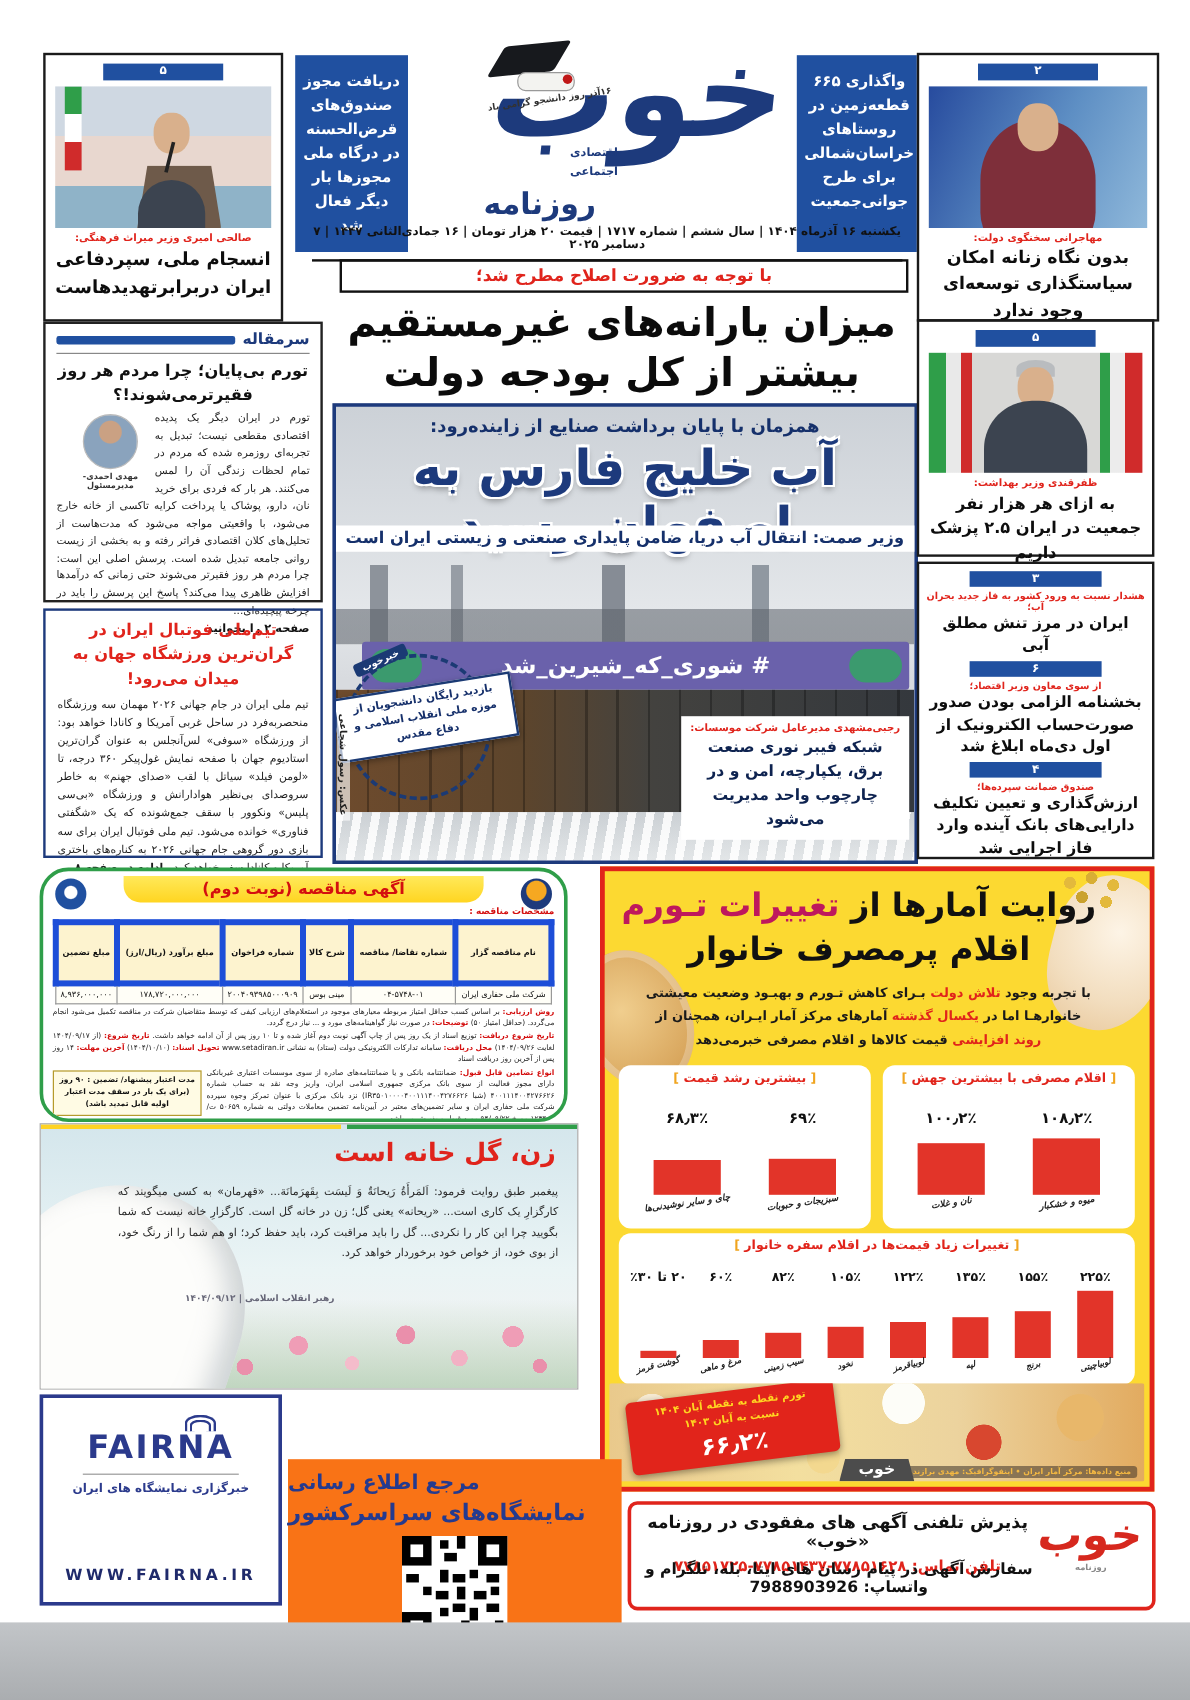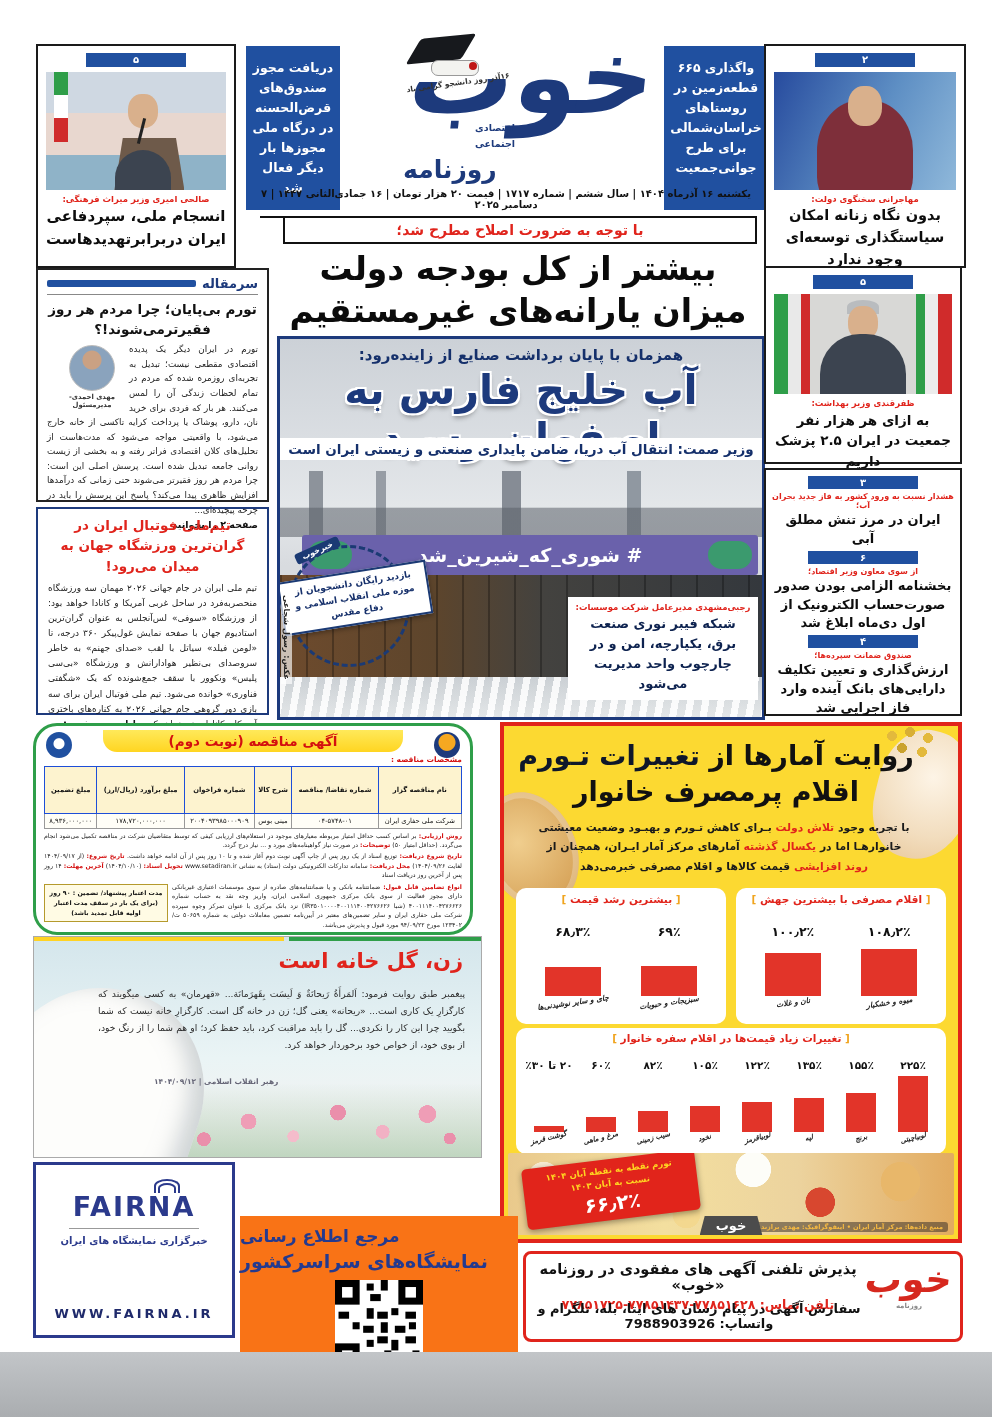--- a/index.html
+++ b/index.html
@@ -109,31 +109,31 @@
   
   .tender{position:absolute;left:33px;top:723px;width:440px;height:212px;border:3px solid #2f9e49;border-radius:24px;
           background:#fff;box-sizing:border-box;padding:4px 8px;overflow:hidden;}
   .tender-head{width:300px;margin:0 auto;background:linear-gradient(180deg,#ffe95a,#ffd521);border-radius:0 0 14px 14px;
                color:#d40f0f;font-size:13.5px;font-weight:900;text-align:center;padding:3px 0;}
   .t-logo{position:absolute;top:6px;width:26px;height:26px;border-radius:50%;}
   .t-logo-r{right:10px;background:radial-gradient(circle at 50% 40%,#f6a821 0 8px,#1d3a7c 9px);}
   .t-logo-l{left:10px;background:radial-gradient(circle at 50% 45%,#fff 0 5px,#2050a0 6px);}
   .t-section{color:#d40f0f;font-size:7.5px;font-weight:900;margin:3px 0 2px;}
   table.tt{width:100%;border-collapse:collapse;font-size:6.8px;text-align:center;}
-  table.tt th{background:#fdf3cf;border:1px solid #1d4ed8;font-weight:900;padding:19px 1px;}
+  table.tt th{background:#fdf3cf;border:5px solid #1d4ed8;font-weight:900;padding:19px 1px;}
   table.tt td{border:1px solid #999;padding:3px 1px;background:#fffef7;}
   .fine{font-size:6.2px;line-height:1.55;margin:1.5px 0;color:#222;text-align:justify;}
   .fine b{color:#d40f0f;}
   .validity{float:left;width:118px;border:1px solid #b59a2c;background:#fffbe4;font-size:6.3px;font-weight:bold;
             text-align:center;padding:3px 2px;margin:2px 4px 2px 0;line-height:1.6;}
   
   .ig{position:absolute;left:500px;top:722px;width:462px;height:521px;background:#fcd931;border:4px solid #e1241b;
       box-sizing:border-box;overflow:hidden;}
   .ig-t1{position:absolute;top:14px;left:0;right:30px;text-align:center;font-size:27px;font-weight:900;color:#111;}
-  .ig-t1 .red,.ig-t2 .red{color:#0f172a;margin-top:12px;}
+  .ig-t1 .red,.ig-t2 .red{color:#be185d;margin-top:12px;}
   .ig-t2{position:absolute;top:50px;left:0;right:30px;text-align:center;font-size:27px;font-weight:900;color:#111;}
   .ig-sub{position:absolute;top:92px;left:30px;right:44px;text-align:center;font-size:10.8px;font-weight:900;line-height:1.8;color:#1a1a1a;}
   .ig-sub .red{color:#e1241b;}
   .ig-bread{position:absolute;left:-18px;top:64px;width:90px;height:120px;border-radius:50%;
             background:radial-gradient(circle at 40% 40%,#f0ce8e,#d9a75e 70%,#c08c44);transform:rotate(-24deg);
             box-shadow:inset 0 0 0 6px rgba(255,255,255,.25);}
   .ig-chicken{position:absolute;right:-14px;top:4px;width:96px;height:130px;border-radius:48% 52% 55% 45%;
               background:radial-gradient(circle at 55% 35%,#fdf4e6,#f2ddbe 60%,#e8c79a);transform:rotate(14deg);}
   .ig-coins{position:absolute;right:8px;top:0;width:70px;height:46px;
             background:radial-gradient(circle 5px at 12px 10px,#e3b93c 97%,transparent),radial-gradient(circle 5px at 30px 6px,#d8ae34 97%,transparent),
@@ -254,22 +254,22 @@
       <div class="face" style="top:14px;width:34px;height:40px;"></div>
     </div>
     <div class="kicker" style="font-size:8.5px;margin-top:4px;">مهاجرانی سخنگوی دولت:</div>
     <div class="story-title" style="font-size:14.5px;line-height:1.5;padding:1px 4px;">بدون نگاه زنانه امکان سیاستگذاری توسعه‌ای وجود ندارد</div>
   </div>
 
   <div class="dateline">یکشنبه ۱۶ آذرماه ۱۴۰۴ | سال ششم | شماره ۱۷۱۷ | قیمت ۲۰ هزار تومان | ۱۶ جمادی‌الثانی ۱۴۴۷ | ۷ دسامبر ۲۰۲۵</div>
 
   <div class="lead-kicker">با توجه به ضرورت اصلاح مطرح شد؛</div>
   <div class="lead-title">
+    <div>میزان یارانه‌های غیرمستقیم</div>
     <div>بیشتر از کل بودجه دولت</div>
-    <div>میزان یارانه‌های غیرمستقیم</div>
   </div>
 
   <div class="mainphoto">
     <div class="mp-overline">همزمان با پایان برداشت صنایع از زاینده‌رود:</div>
     <div class="mp-title">آب خلیج فارس به اصفهان رسید</div>
     <div class="mp-deck">وزیر صمت: انتقال آب دریا، ضامن پایداری صنعتی و زیستی ایران است</div>
     <div class="mp-factory"></div>
     <div class="mp-banner">
       <div class="pill pill-l"></div>
       <span># شوری_که_شیرین_شد</span>

